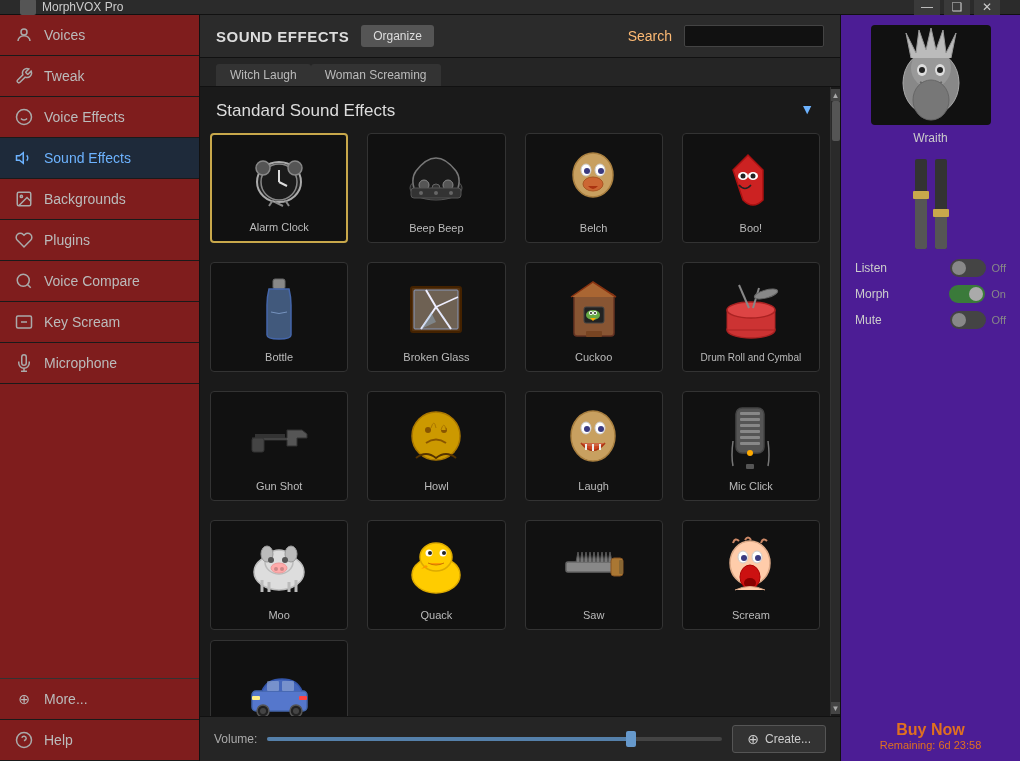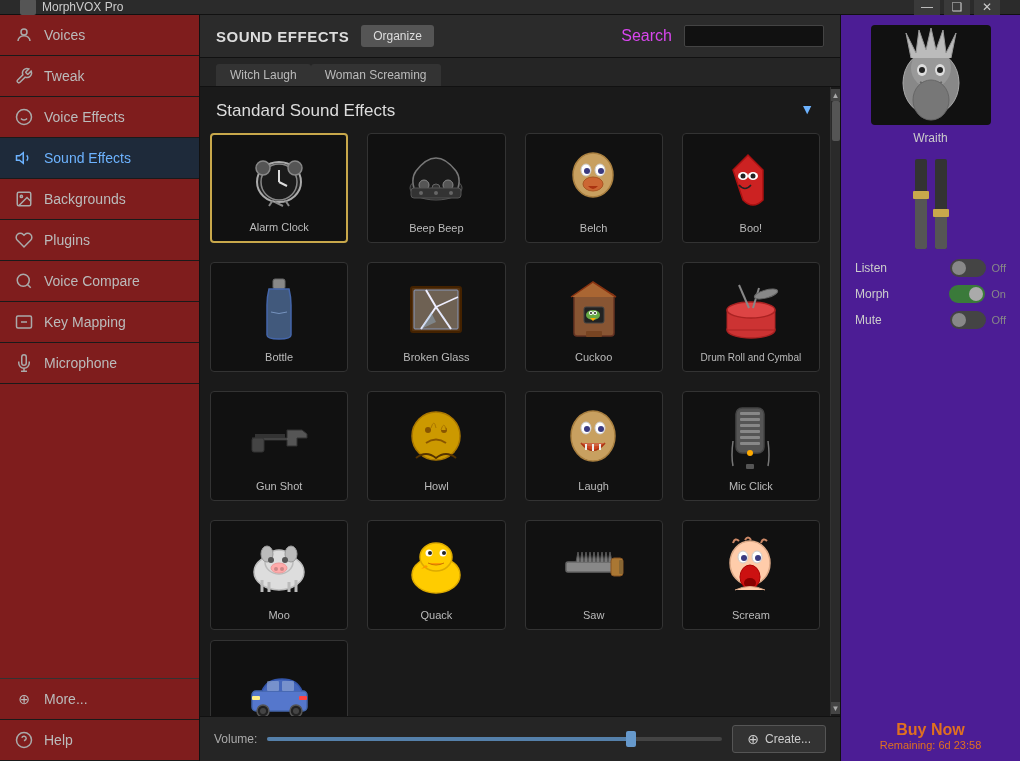--- a/index.html
+++ b/index.html
@@ -127,22 +127,22 @@
       background: #555;
       border: none;
       color: #ddd;
       padding: 4px 12px;
       border-radius: 3px;
       font-size: 12px;
       cursor: pointer;
     }
     .search-label {
       margin-left: auto;
-      font-size: 16px;
-      color: #d946ef;
+      font-size: 14px;
+      color: #fdba74;
     }
     .search-input {
       background: #111;
       border: 1px solid #444;
       color: #ccc;
       padding: 3px 8px;
       width: 140px;
       font-size: 12px;
       border-radius: 2px;
     }
@@ -524,21 +524,21 @@
       <span class="sidebar-icon">
         <svg width="18" height="18" viewBox="0 0 24 24" fill="none" stroke="#aaa" stroke-width="2">
           <rect x="2" y="4" width="20" height="16" rx="2"></rect>
             <line x1="6" y1="8" x2="6" y2="8"></line>
             <line x1="10" y1="8" x2="10" y2="8"></line>
             <line x1="14" y1="8" x2="14" y2="8"></line>
             <line x1="18" y1="8" x2="18" y2="8"></line>
             <line x1="8" y1="12" x2="16" y2="12"></line>
         </svg>
       </span>
-      <span>Key Mapping</span>
+      <span>Key Scream</span>
     </div>
     <div class="sidebar-item">
       <span class="sidebar-icon">
         <svg width="18" height="18" viewBox="0 0 24 24" fill="none" stroke="#aaa" stroke-width="2">
           <path d="M12 1a3 3 0 0 0-3 3v8a3 3 0 0 0 6 0V4a3 3 0 0 0-3-3z"></path>
             <path d="M19 10v2a7 7 0 0 1-14 0v-2"></path>
             <line x1="12" y1="19" x2="12" y2="23"></line>
             <line x1="8" y1="23" x2="16" y2="23"></line>
         </svg>
       </span>

